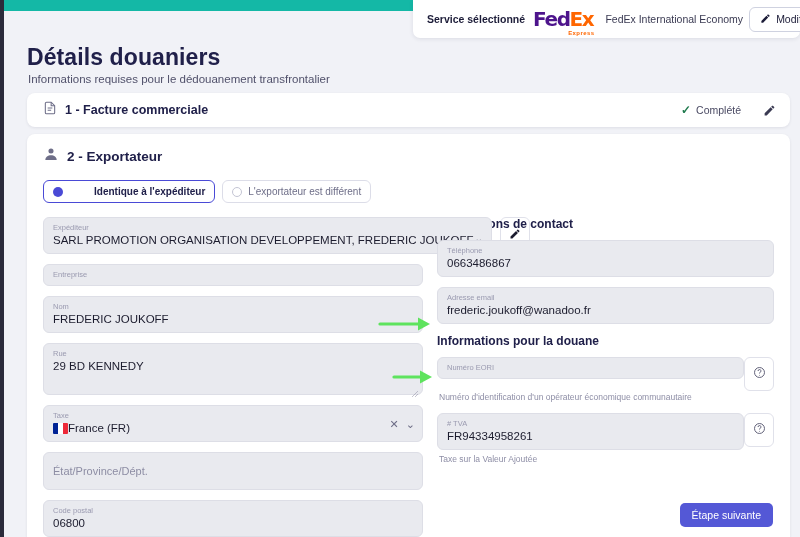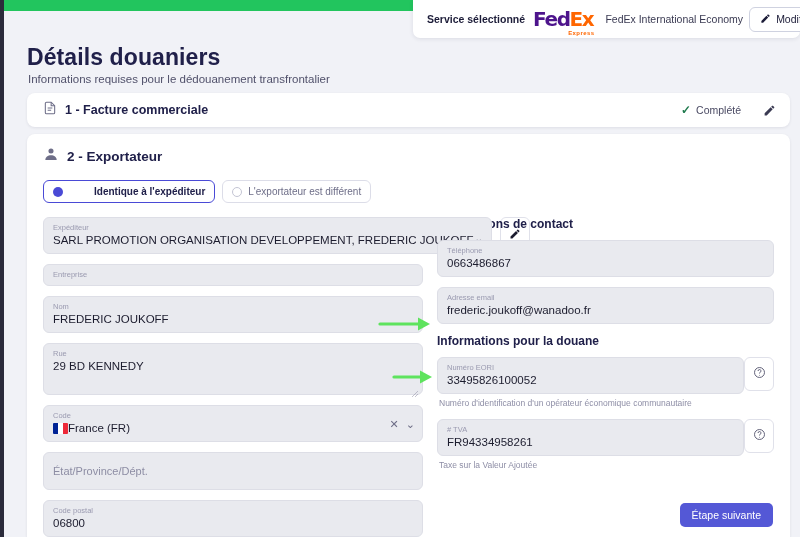--- a/index.html
+++ b/index.html
@@ -5,21 +5,21 @@
   * { box-sizing: border-box; margin: 0; padding: 0; }
   html, body {
     width: 800px; height: 537px;
     font-family: "Liberation Sans", sans-serif;
     background: #ffffff;
     overflow: hidden;
   }
   #root {
     position: relative;
     width: 800px; height: 537px;
-    background: #22c55e;
+    background: #14b8a6;
   }
   
   .left-edge {
     position: absolute; left: 0; top: 0; width: 4px; height: 537px;
     background: #2b2b3b;
   }
   .page-bg {
     position: absolute; left: 4px; top: 11px; width: 796px; height: 526px;
     background: #f1f2f7;
   }
@@ -274,21 +274,21 @@
           <div class="lab">Rue</div>
           <div class="val">29 BD KENNEDY</div>
           <span class="ta-grip">
             <svg width="8" height="8" viewBox="0 0 8 8" stroke="#8c8ca3" stroke-width="1">
                 <path d="M7 1L1 7M7 4L4 7"></path>
               </svg>
           </span>
         </div>
 
         <div class="field">
-          <div class="lab">Code</div>
+          <div class="lab">Taxe</div>
           <div class="val country-row">
             <span class="flag">
                 <i class="b"></i>
                 <i class="w"></i>
                 <i class="r"></i>
               </span>
             <span>France (FR)</span>
           </div>
           <span class="ctl-right">
             <span>✕</span>
@@ -319,21 +319,20 @@
         <div class="field">
           <div class="lab">Adresse email</div>
           <div class="val">frederic.joukoff@wanadoo.fr</div>
         </div>
 
         <div class="col-title second">Informations pour la douane</div>
 
         <div class="help-row">
           <div class="field">
             <div class="lab">Numéro EORI</div>
-            <div class="val">33495826100052</div>
           </div>
           <div class="help-btn">
             <span>
               <svg width="13" height="13" viewBox="0 0 24 24" fill="none" stroke="#55556e" stroke-width="1.7">
                 <circle cx="12" cy="12" r="9.2"></circle>
                   <path d="M9.3 9.3a2.7 2.7 0 1 1 3.6 2.5c-.6.2-.9.8-.9 1.4v.6"></path>
                   <circle cx="12" cy="17" r=".9" fill="#55556e" stroke="none"></circle>
               </svg>
             </span>
           </div>

